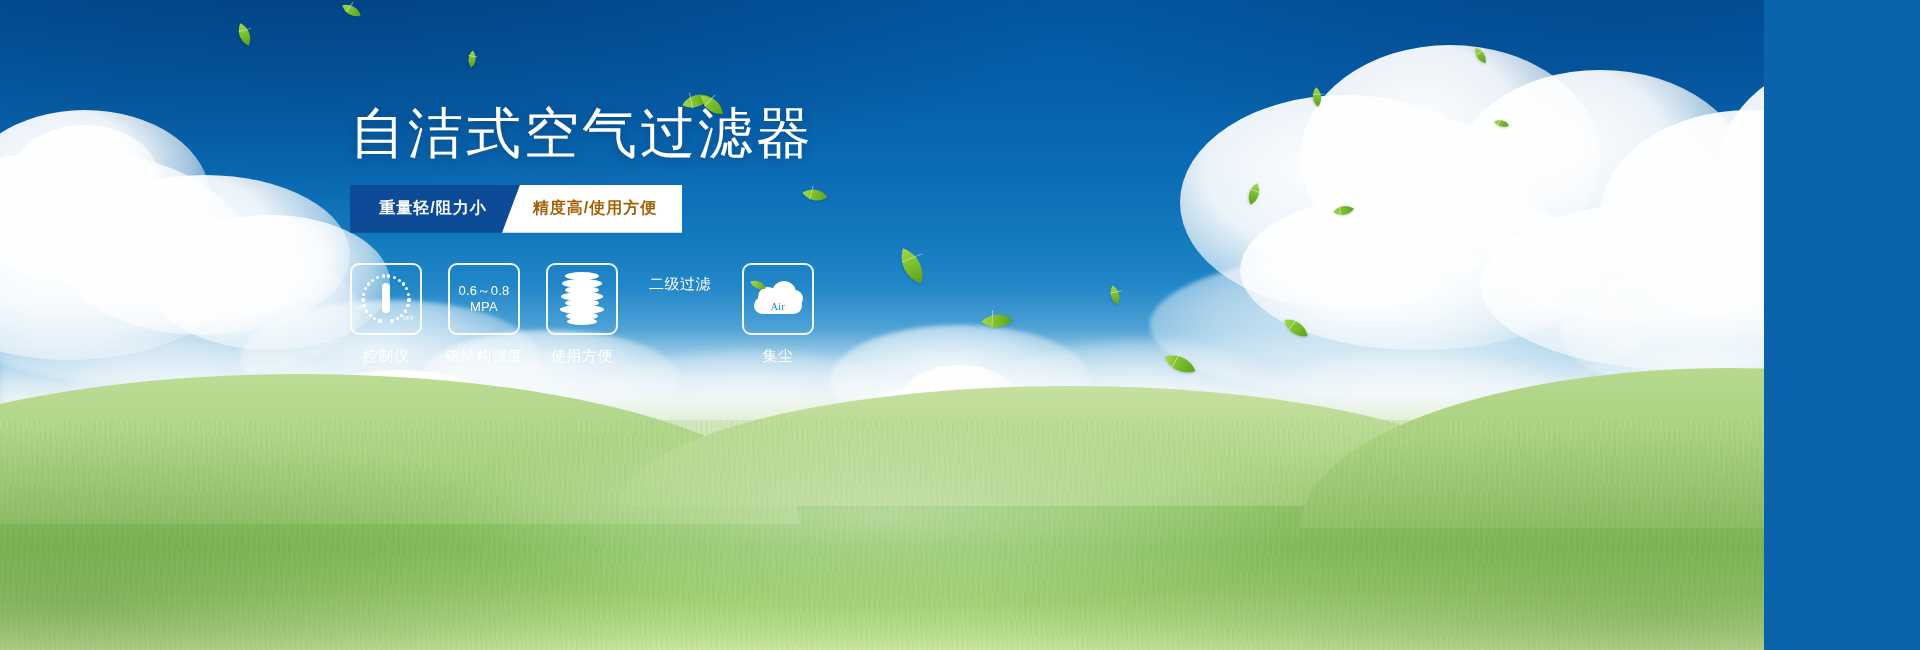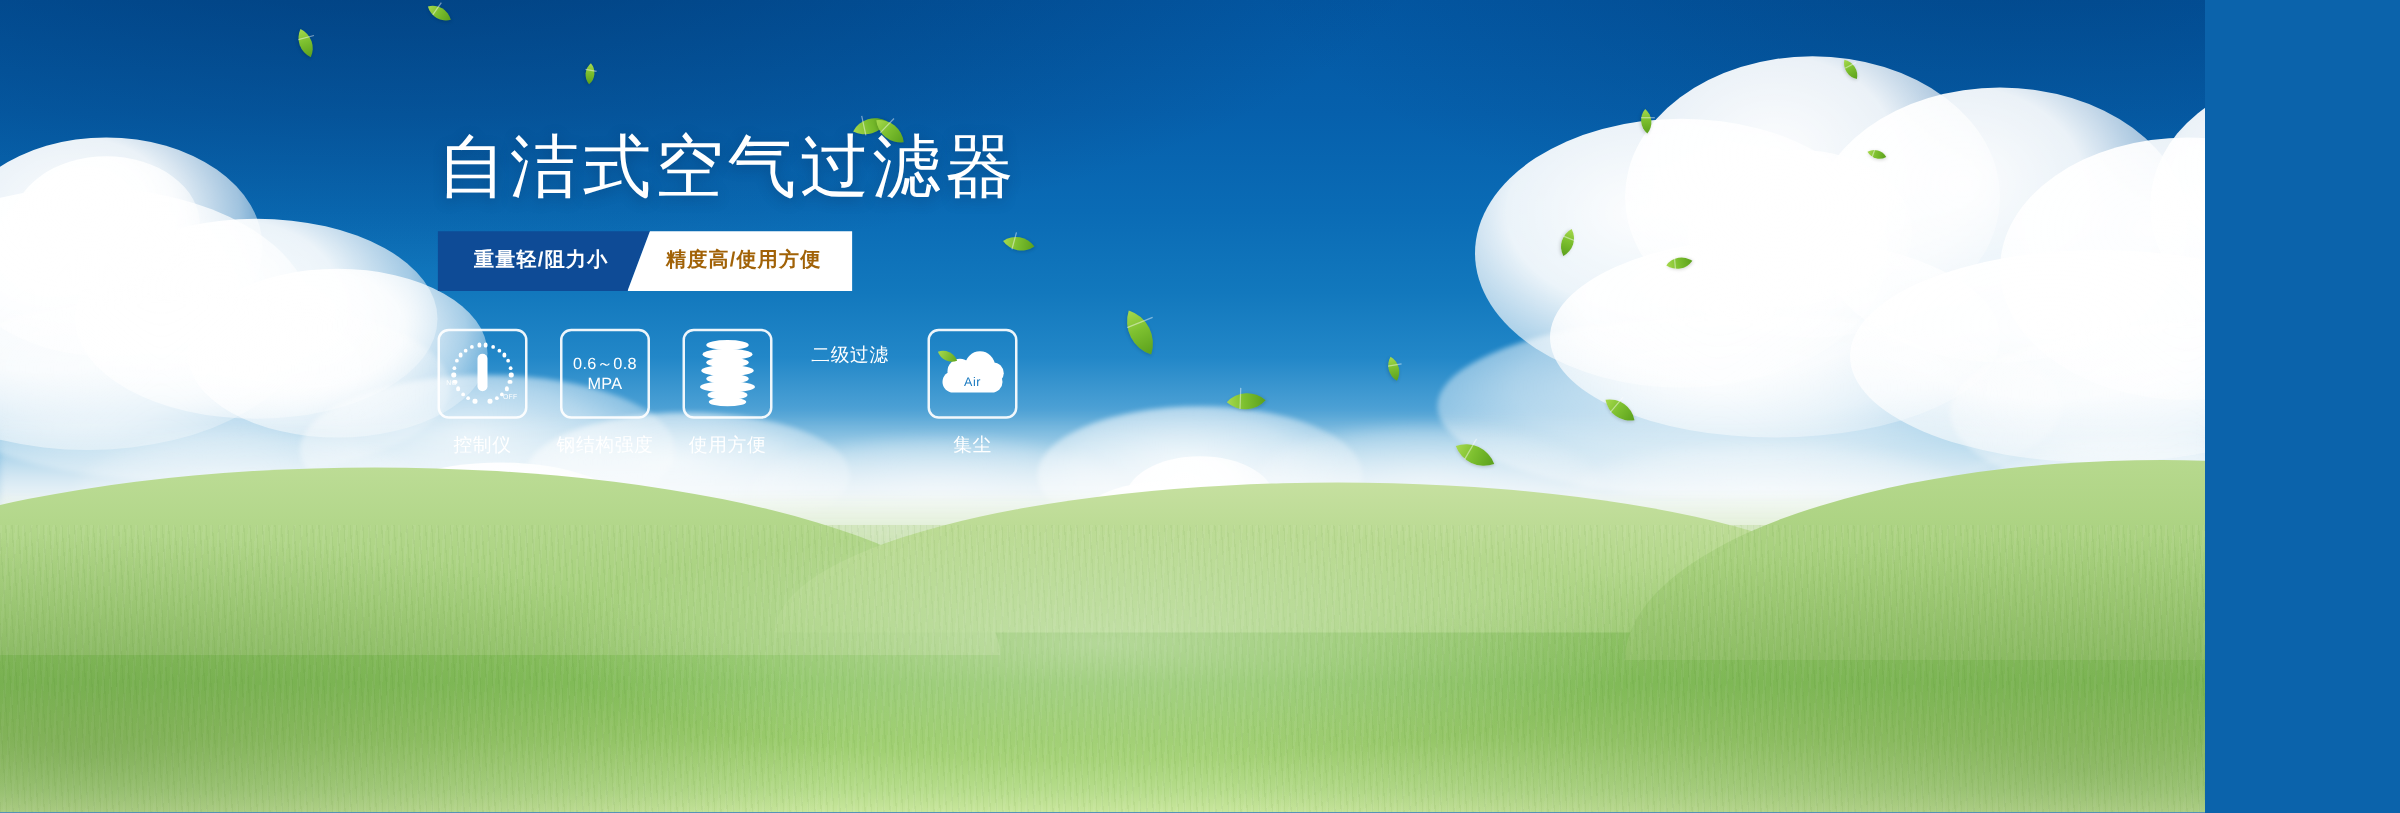--- a/index.html
+++ b/index.html
@@ -210,21 +210,21 @@
     position:absolute; left:50%; margin-left:-2px; top:2px;
     width:4px; height:50px; background:#fff; border-radius:2px;
   }
 
   
   .airicon { position:relative; width:56px; height:44px; }
   .airicon .puff { position:absolute; background:#fff; border-radius:50%; }
   .airicon .base { position:absolute; left:4px; top:20px; width:48px; height:17px; background:#fff; border-radius:10px; }
   .airicon .airtxt {
     position:absolute; left:0; right:0; top:24px;
-    text-align:center; font-size:10px; color:#1a7ac0; letter-spacing:.4px;
+    text-align:center; font-size:10px; color:#1a7ac0; letter-spacing:.4px;font-family:Liberation Serif, serif;
   }
   .airicon .lf {
     position:absolute; left:2px; top:2px; width:12px; height:12px;
     background:linear-gradient(135deg,#a7d94e,#62a71e);
     border-radius:0 100% 0 100%;
     transform:rotate(-20deg);
   }
 </style>
 </head>
 <body>

